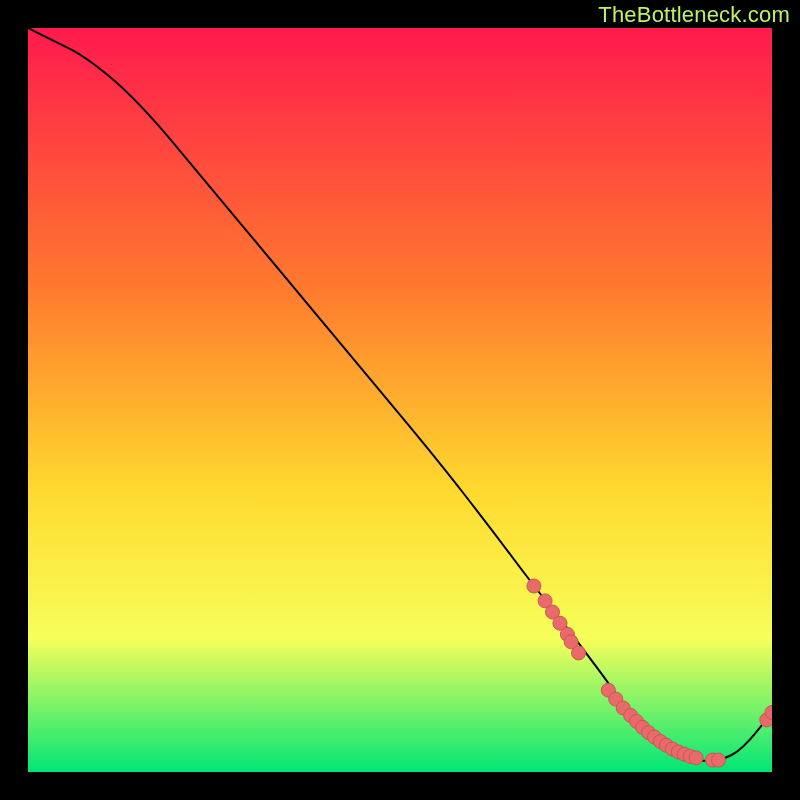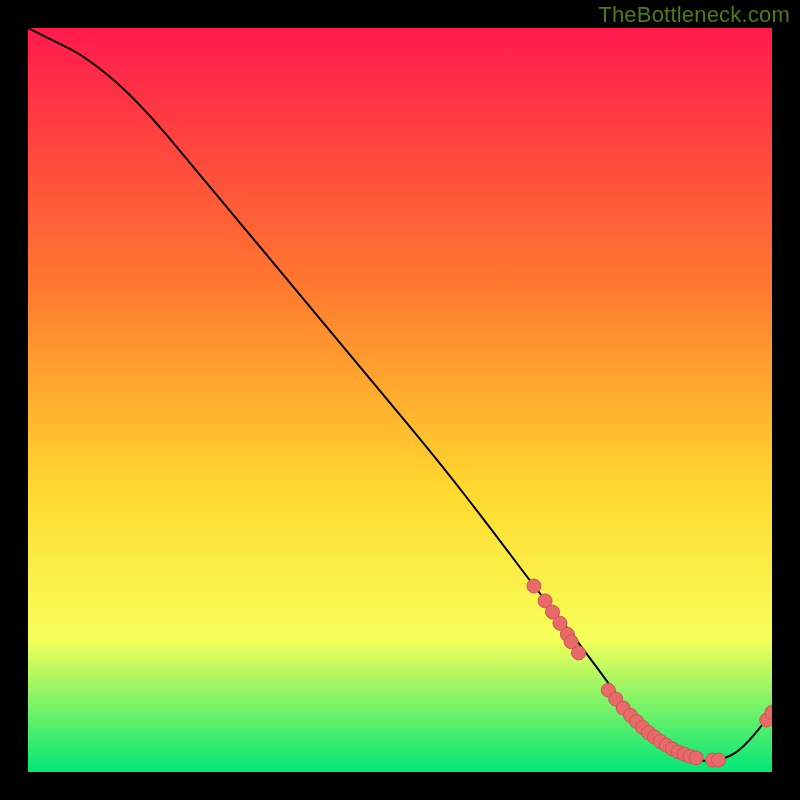--- a/index.html
+++ b/index.html
@@ -14,21 +14,21 @@
   .frame {
     position: relative;
     width: 800px;
     height: 800px;
     background: #000;
   }
   .watermark {
     position: absolute;
     top: 2px;
     right: 10px;
-    color: #4d7c0f;
+    color: #bef264;
     font-size: 22px;
     font-weight: 500;
     letter-spacing: 0.2px;
     user-select: none;
   }
   .plot {
     position: absolute;
     left: 28px;
     top: 28px;
     width: 744px;

